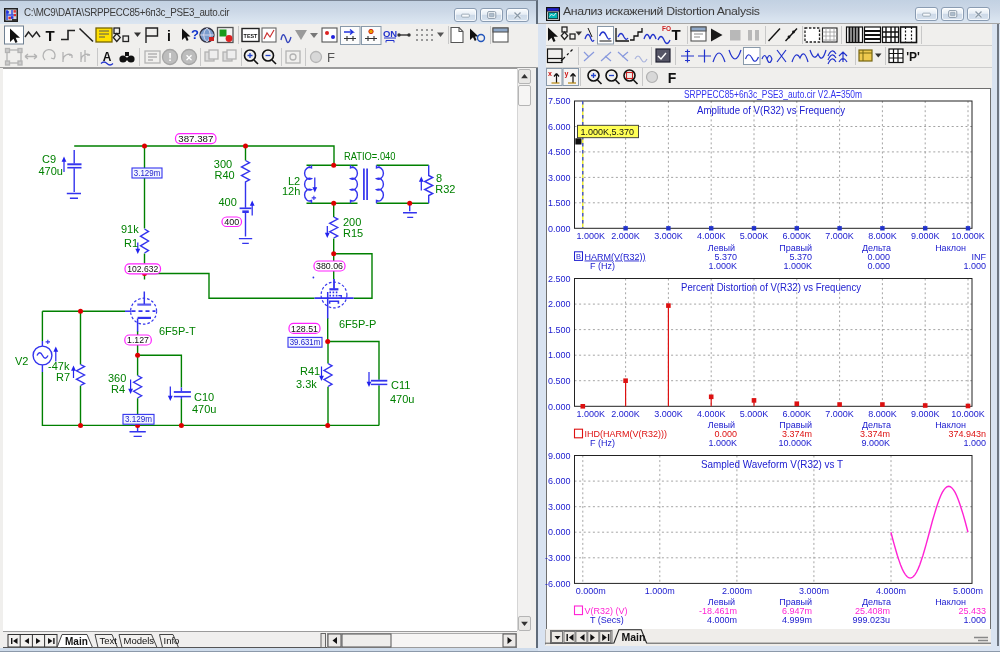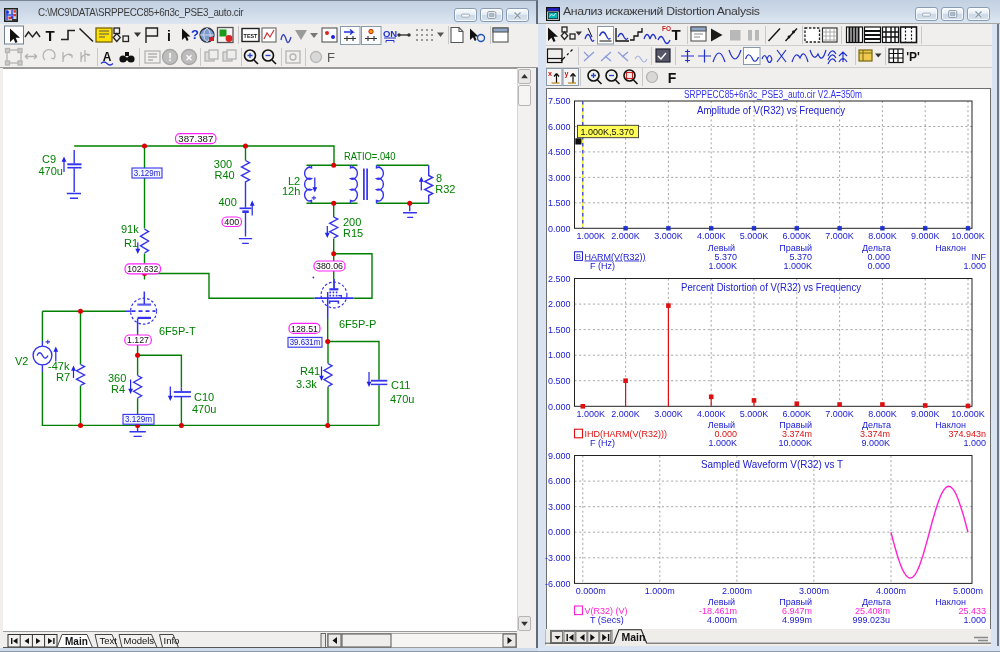--- a/index.html
+++ b/index.html
@@ -23,21 +23,21 @@
   <rect x="0" y="0" width="14" height="14" fill="#222"></rect>
       <rect x="1.5" y="1.5" width="11" height="11" fill="#cfd4da"></rect>
   <path d="M3,2 V12 M2,7 H12 M8,2 V7 M8,7 h4" stroke="#3a56e8" stroke-width="1.6" fill="none"></path>
   <rect x="2.2" y="3" width="2.6" height="2.6" fill="#2233dd"></rect>
       <rect x="6.8" y="8.2" width="2.6" height="2.6" fill="#2233dd"></rect>
   <rect x="9.5" y="2.2" width="2.4" height="2.4" fill="#e03030"></rect>
       <rect x="4.5" y="8.8" width="2.4" height="2.4" fill="#e03030"></rect>
       <rect x="9.8" y="6" width="2.2" height="2.2" fill="#e03030"></rect>
   <rect x="8" y="11" width="5" height="2" fill="#333"></rect>
  </svg>
- <div class="ttext" style="left:38px"><span style="display:inline-block;transform:scaleX(.855);transform-origin:0 0">C:\MC9\DATA\SRPPECC85+6п3c_PSE3_auto.cir</span></div>
+ <div class="ttext" style="left:24px"><span style="display:inline-block;transform:scaleX(.855);transform-origin:0 0">C:\MC9\DATA\SRPPECC85+6п3c_PSE3_auto.cir</span></div>
  <div class="wbtn" style="left:454px">
       <svg class="glyph" viewBox="0 0 23 14">
         <rect x="7" y="6" width="9" height="3.5" rx="1" fill="#f6f9fc" stroke="#7f8f9f" stroke-width="0.8"></rect>
       </svg>
     </div>
  <div class="wbtn" style="left:480px">
       <svg class="glyph" viewBox="0 0 23 14">
         <rect x="7" y="3" width="9.5" height="8" rx="1.5" fill="#f6f9fc" stroke="#7f8f9f" stroke-width="1"></rect>
         <rect x="9" y="5" width="5.5" height="4" rx="0.5" fill="#aebdcc" stroke="#7f8f9f" stroke-width="0.6"></rect>
       </svg>

